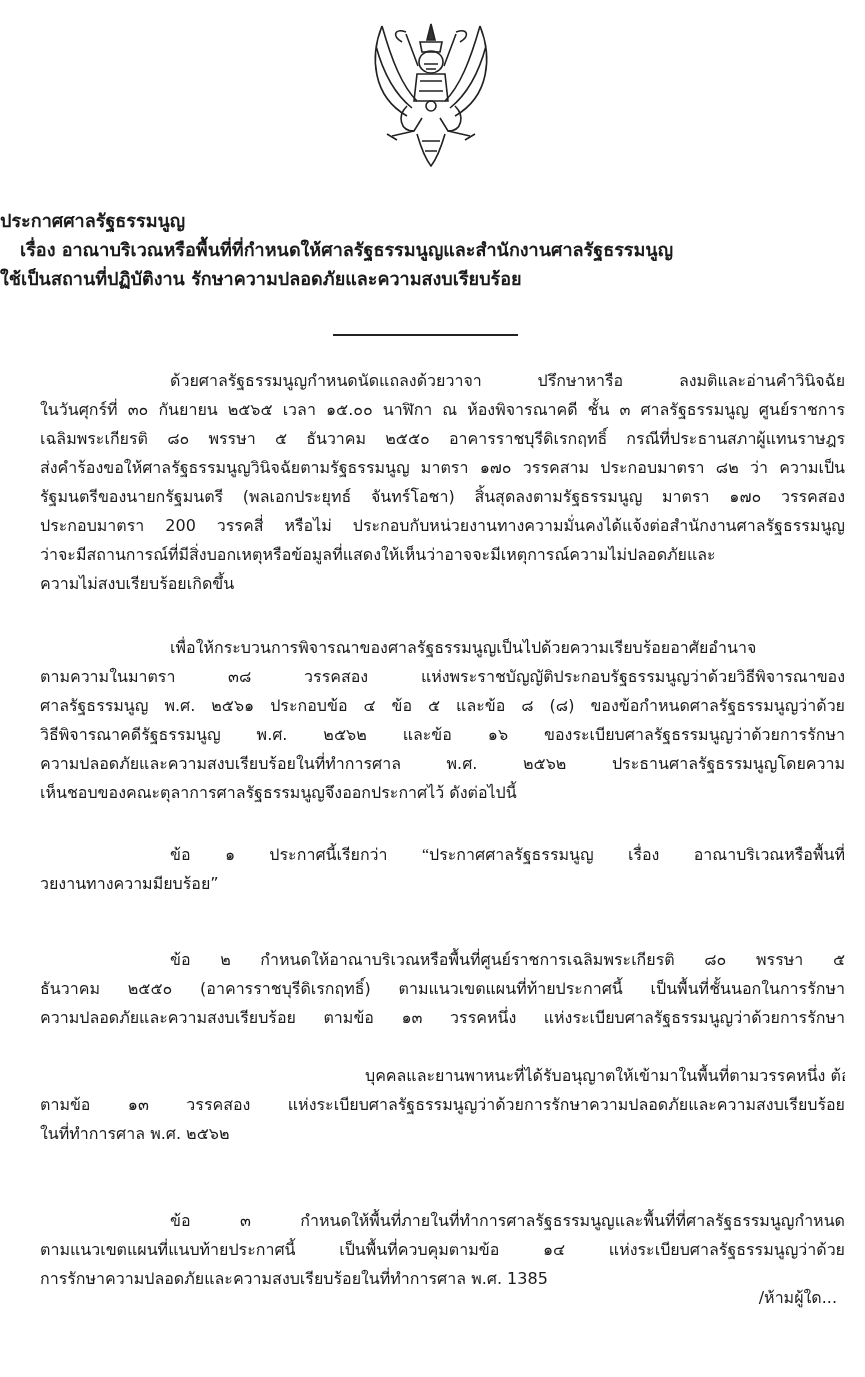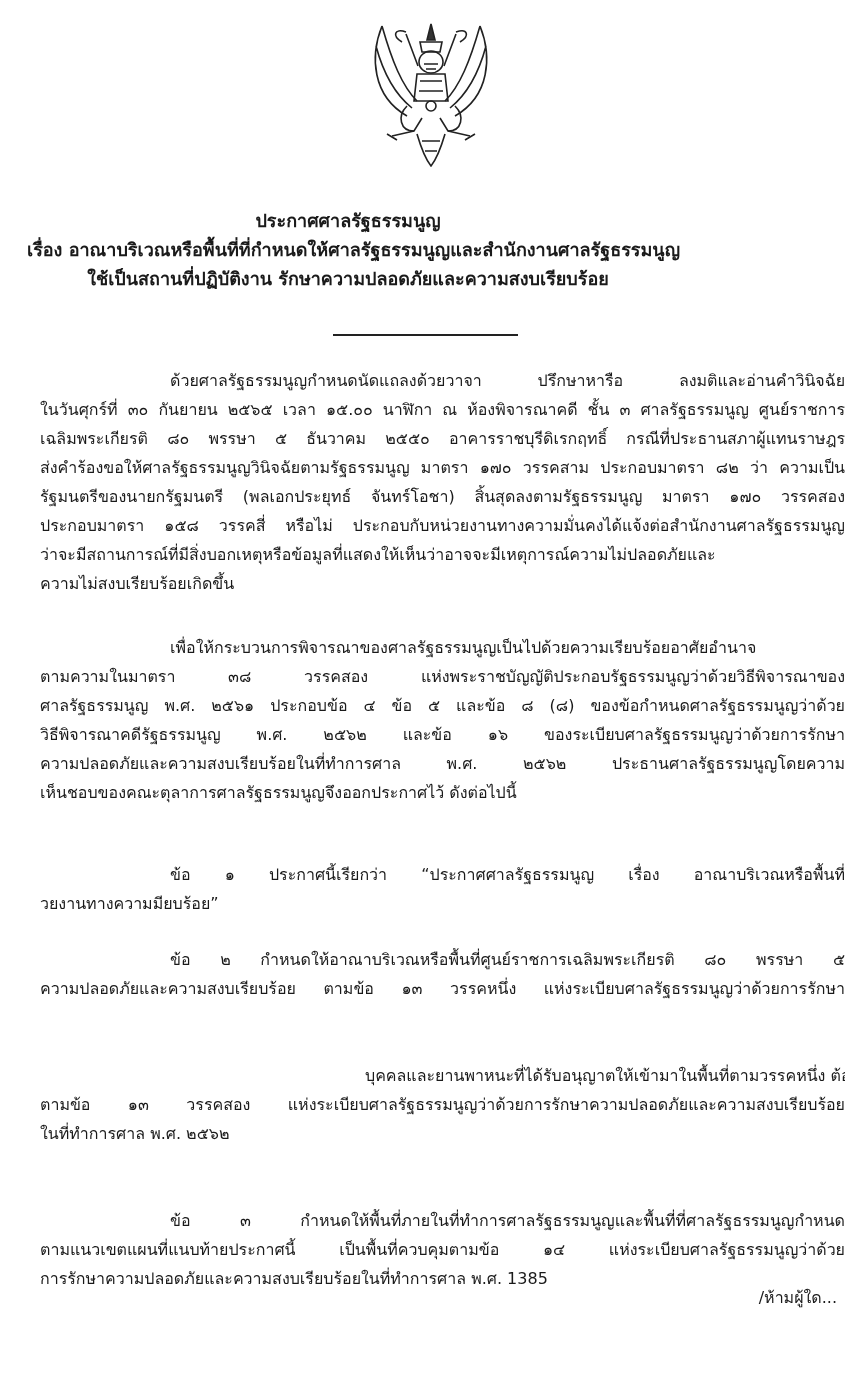--- a/index.html
+++ b/index.html
@@ -2,28 +2,28 @@
 <html><head>
 <meta charset="utf-8">
 <style>
   html, body { margin: 0; padding: 0; background: #ffffff; }
   body {
     width: 865px; height: 1377px; overflow: hidden; position: relative;
     font-family: "DejaVu Sans", "Liberation Sans", sans-serif;
     color: #1a1a1a;
   }
   .emblem { position: absolute; left: 362px; top: 6px; width: 138px; height: 170px; }
-  .title-block { position: absolute; left: 0; top: 206px; width: 696px; text-align: center; }
+  .title-block { position: absolute; left: 0; top: 206px; width: 696px; }
   .title-line { font-size: 18px; font-weight: bold; line-height: 29px; white-space: nowrap; }
-  .title-line.l2 { padding-left: 11px; }
+  .title-line.l2 { padding-left: 20px; }
   .rule { position: absolute; left: 333px; top: 334px; width: 185px; height: 2px; background: #222; }
   .para { position: absolute; left: 40px; width: 805px; font-size: 16px; line-height: 29px; }
   .line { display: block; white-space: nowrap; text-align: justify; text-align-last: justify; height: 29px; overflow: hidden; }
   .line.last { text-align-last: left; }
-  .line.ind { padding-left: 130px; }
+  .line.ind { padding-left: 130px; font-family: Liberation Serif, serif; }
   .line.ind2 { padding-left: 325px; }
   .footer-next { position: absolute; right: 28px; top: 1285px; font-size: 16px; }
 </style>
 </head>
 <body>
 
 <svg class="emblem" viewBox="0 0 138 170">
   <g fill="none" stroke="#222" stroke-width="1.6">
 
     <path d="M20 20 C 8 50, 10 90, 45 110 M20 20 C 30 55, 40 80, 55 95 M14 40 C 22 70, 35 90, 50 102"></path>
@@ -58,41 +58,42 @@
   <div class="title-line">ใช้เป็นสถานที่ปฏิบัติงาน  รักษาความปลอดภัยและความสงบเรียบร้อย</div>
 </div>
 <div class="rule"></div>
 
 <div class="para" style="top:366px">
   <span class="line ind">ด้วยศาลรัฐธรรมนูญกำหนดนัดแถลงด้วยวาจา ปรึกษาหารือ ลงมติและอ่านคำวินิจฉัย</span>
   <span class="line">ในวันศุกร์ที่ ๓๐ กันยายน ๒๕๖๕ เวลา ๑๕.๐๐ นาฬิกา ณ ห้องพิจารณาคดี ชั้น ๓ ศาลรัฐธรรมนูญ ศูนย์ราชการ</span>
   <span class="line">เฉลิมพระเกียรติ ๘๐ พรรษา ๕ ธันวาคม ๒๕๕๐ อาคารราชบุรีดิเรกฤทธิ์ กรณีที่ประธานสภาผู้แทนราษฎร</span>
   <span class="line">ส่งคำร้องขอให้ศาลรัฐธรรมนูญวินิจฉัยตามรัฐธรรมนูญ มาตรา ๑๗๐ วรรคสาม ประกอบมาตรา ๘๒ ว่า ความเป็น</span>
   <span class="line">รัฐมนตรีของนายกรัฐมนตรี (พลเอกประยุทธ์ จันทร์โอชา) สิ้นสุดลงตามรัฐธรรมนูญ มาตรา ๑๗๐ วรรคสอง</span>
-  <span class="line">ประกอบมาตรา ๑๕๘ วรรคสี่ หรือไม่ ประกอบกับหน่วยงานทางความมั่นคงได้แจ้งต่อสำนักงานศาลรัฐธรรมนูญ</span>
+  <span class="line">ประกอบมาตรา 200 วรรคสี่ หรือไม่ ประกอบกับหน่วยงานทางความมั่นคงได้แจ้งต่อสำนักงานศาลรัฐธรรมนูญ</span>
   <span class="line">ว่าจะมีสถานการณ์ที่มีสิ่งบอกเหตุหรือข้อมูลที่แสดงให้เห็นว่าอาจจะมีเหตุการณ์ความไม่ปลอดภัยและ</span>
   <span class="line last">ความไม่สงบเรียบร้อยเกิดขึ้น</span>
 </div>
 
 <div class="para" style="top:633px">
   <span class="line ind">เพื่อให้กระบวนการพิจารณาของศาลรัฐธรรมนูญเป็นไปด้วยความเรียบร้อยอาศัยอำนาจ</span>
   <span class="line">ตามความในมาตรา ๓๘ วรรคสอง แห่งพระราชบัญญัติประกอบรัฐธรรมนูญว่าด้วยวิธีพิจารณาของ</span>
   <span class="line">ศาลรัฐธรรมนูญ พ.ศ. ๒๕๖๑ ประกอบข้อ ๔ ข้อ ๕ และข้อ ๘ (๘) ของข้อกำหนดศาลรัฐธรรมนูญว่าด้วย</span>
   <span class="line">วิธีพิจารณาคดีรัฐธรรมนูญ พ.ศ. ๒๕๖๒ และข้อ ๑๖ ของระเบียบศาลรัฐธรรมนูญว่าด้วยการรักษา</span>
   <span class="line">ความปลอดภัยและความสงบเรียบร้อยในที่ทำการศาล พ.ศ. ๒๕๖๒ ประธานศาลรัฐธรรมนูญโดยความ</span>
   <span class="line last">เห็นชอบของคณะตุลาการศาลรัฐธรรมนูญจึงออกประกาศไว้ ดังต่อไปนี้</span>
 </div>
 
-<div class="para" style="top:860px">
+<div class="para" style="top:840px">
   <span class="line ind">ข้อ ๑ ประกาศนี้เรียกว่า “ประกาศศาลรัฐธรรมนูญ เรื่อง อาณาบริเวณหรือพื้นที่</span>
   <span class="line last">วยงานทางความมียบร้อย”</span>
 </div>
 
 <div class="para" style="top:945px">
   <span class="line ind">ข้อ ๒ กำหนดให้อาณาบริเวณหรือพื้นที่ศูนย์ราชการเฉลิมพระเกียรติ ๘๐ พรรษา ๕</span>
+  <span class="line">ธันวาคม ๒๕๕๐ (อาคารราชบุรีดิเรกฤทธิ์) ตามแนวเขตแผนที่ท้ายประกาศนี้ เป็นพื้นที่ชั้นนอกในการรักษา</span>
   <span class="line">ความปลอดภัยและความสงบเรียบร้อย ตามข้อ ๑๓ วรรคหนึ่ง แห่งระเบียบศาลรัฐธรรมนูญว่าด้วยการรักษา</span>
 </div>
 
 <div class="para" style="top:1061px">
   <span class="line ind2">บุคคลและยานพาหนะที่ได้รับอนุญาตให้เข้ามาในพื้นที่ตามวรรคหนึ่ง ต้องผ่าน</span>
   <span class="line">ตามข้อ ๑๓ วรรคสอง แห่งระเบียบศาลรัฐธรรมนูญว่าด้วยการรักษาความปลอดภัยและความสงบเรียบร้อย</span>
   <span class="line last">ในที่ทำการศาล พ.ศ. ๒๕๖๒</span>
 </div>
 
 <div class="para" style="top:1206px">

